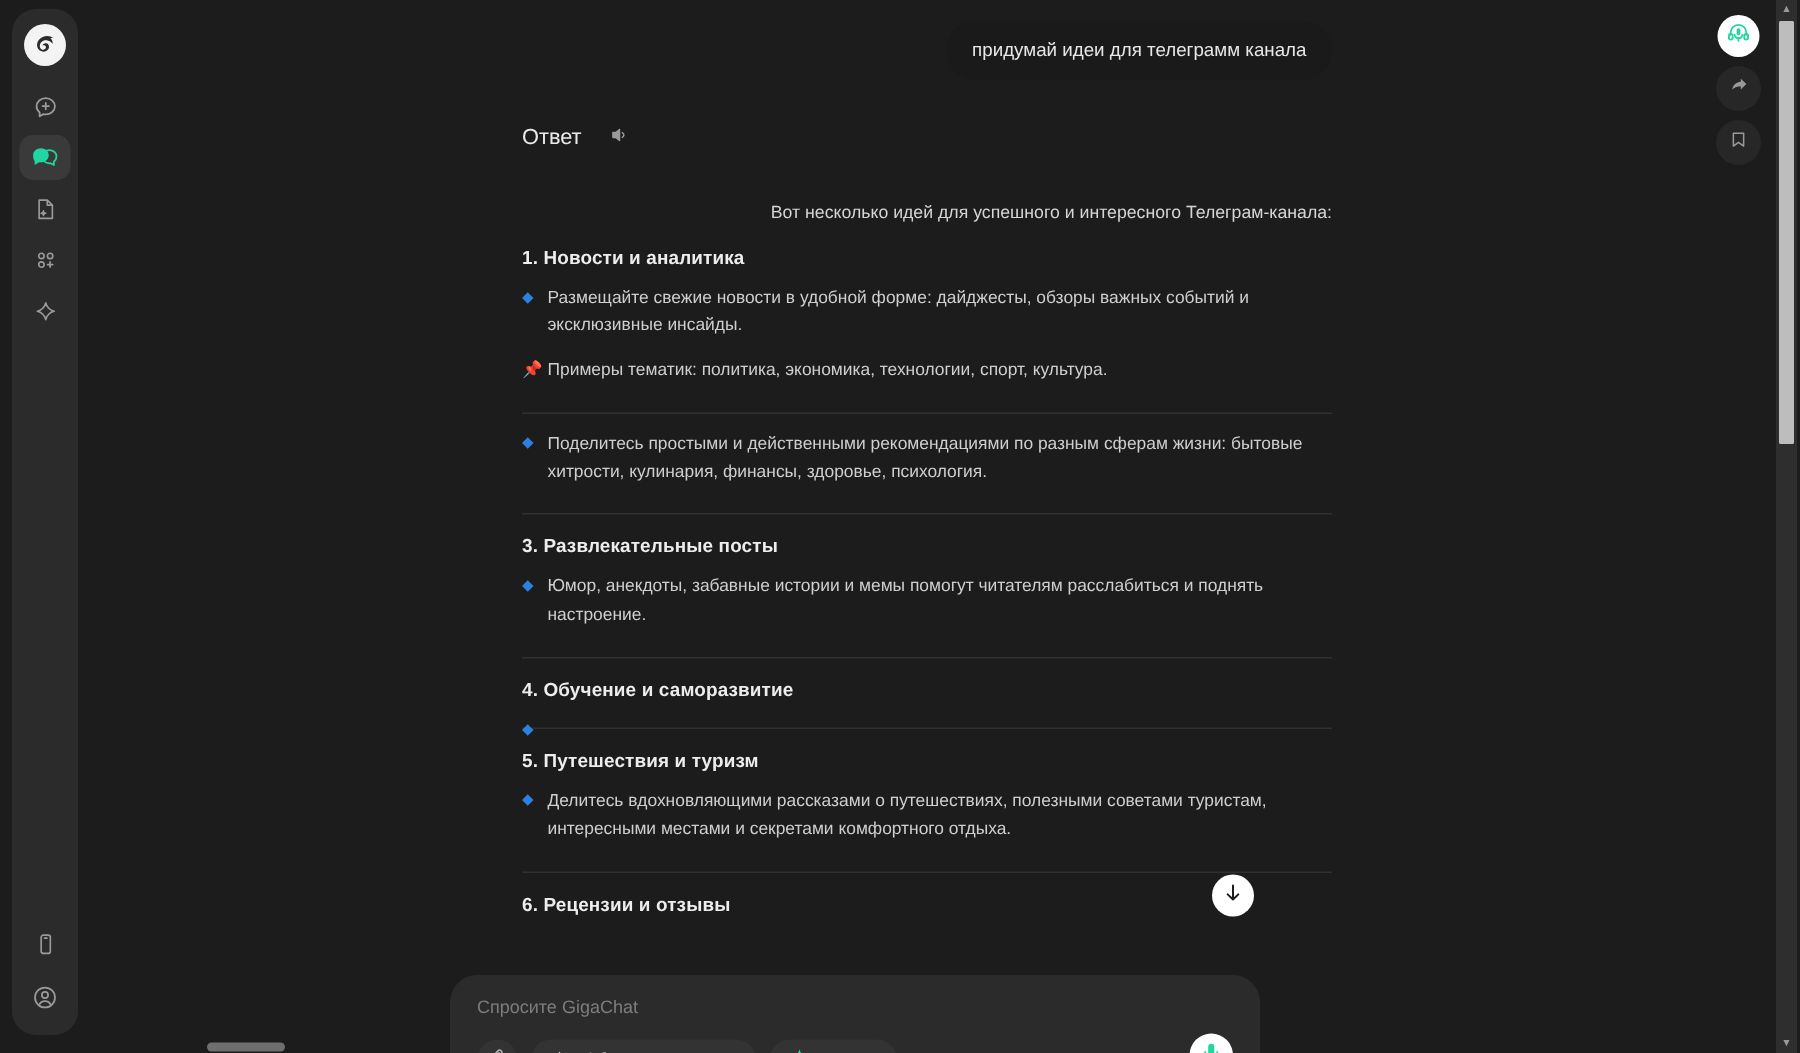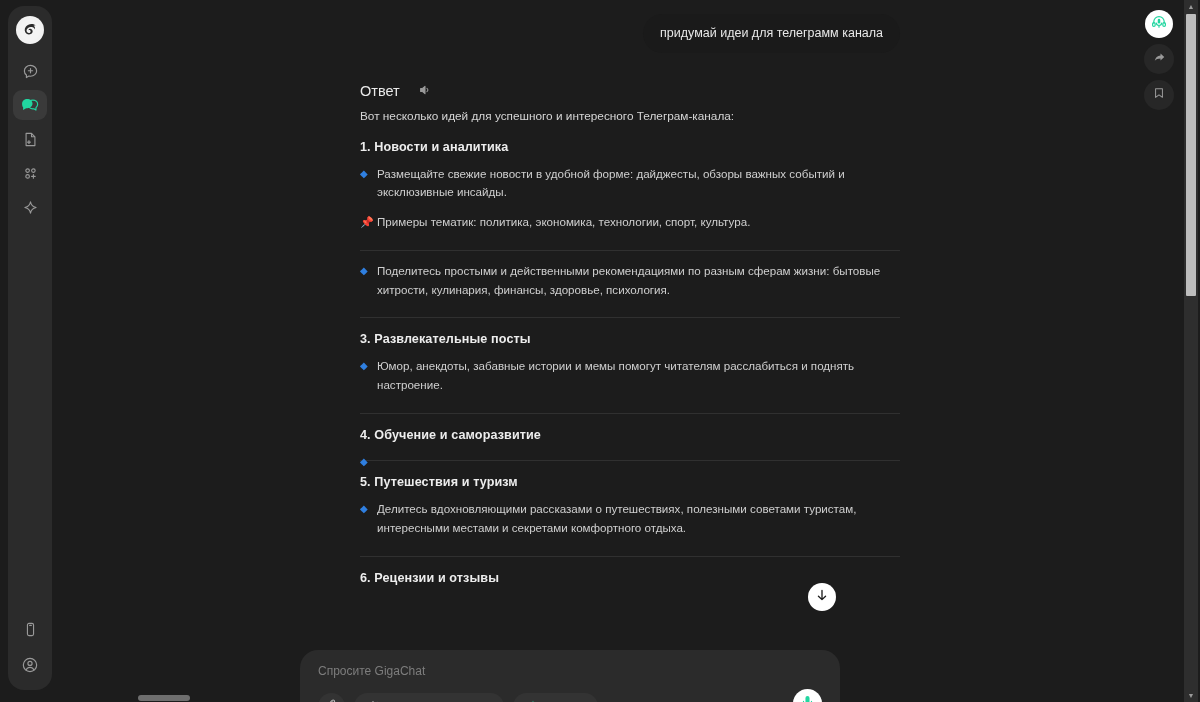--- a/index.html
+++ b/index.html
@@ -33,34 +33,34 @@
     margin-top:auto; margin-bottom:10px;
     display:flex; flex-direction:column; gap:6px; align-items:center;
   }
   .rail-btn svg { display:block; }
 
   
   .main {
     position:absolute; left:60px; top:0; right:36px; bottom:0;
     overflow:hidden;
   }
-  .conv { position:absolute; left:300px; top:0; width:540px; }
+  .conv { position:absolute; left:288px; top:0; width:540px; }
 
   .user-row { display:flex; justify-content:flex-end; padding-top:14px; }
   .user-bubble {
     background:#1a1a1a; color:#e8e8e8;
     padding:11px 17px; border-radius:20px;
     font-size:12.5px; line-height:1.35; max-width:420px;
   }
 
   .answer-head {
     display:flex; align-items:center; gap:18px;
     margin-top:30px; color:#eaeaea; font-size:14.5px;
   }
-  .intro { margin-top:8px; color:#d6d6d6; font-size:11.8px; line-height:1.5; }
+  .intro { margin-top:32px; color:#d6d6d6; font-size:11.8px; line-height:1.5;text-align:right; }
 
   .section { margin-top:0; }
   .sec-title {
     margin-top:14px; color:#ededed;
     font-size:12.6px; font-weight:bold; letter-spacing:.1px;
   }
   .bullet {
     margin-top:11px; padding-left:17px; position:relative;
     color:#cfcfcf; font-size:11.6px; line-height:1.62;
   }

